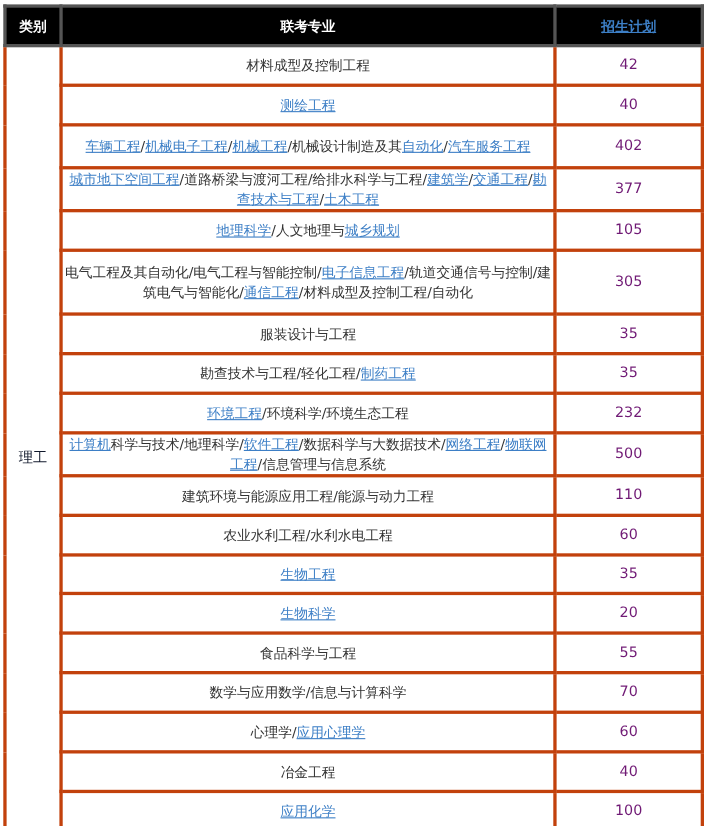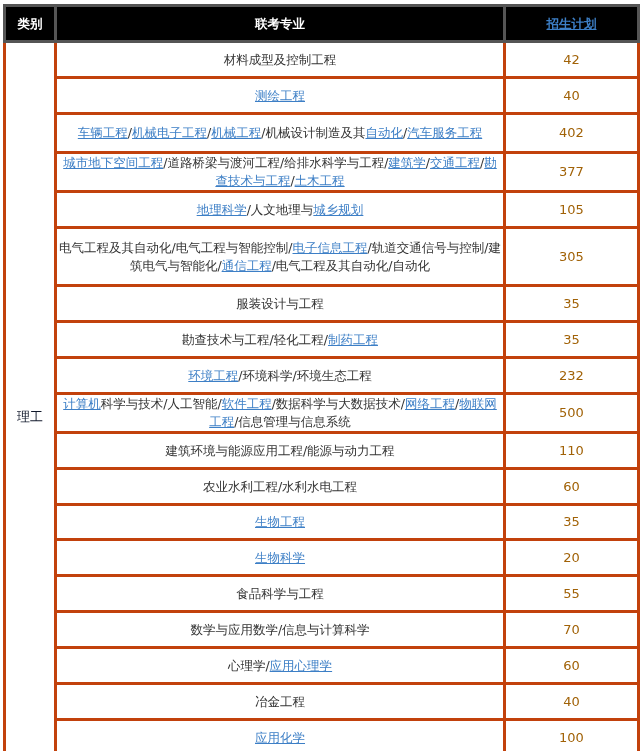--- a/index.html
+++ b/index.html
@@ -26,21 +26,21 @@
     height: 33px;
     border-color: #555;
     font-size: 12.5px;
   }
   table.plan thead th a { color: #3d7fc6; text-decoration: underline; }
   col.c1 { width: 51px; }
   col.c2 { width: 449px; }
   col.c3 { width: 134px; }
   a.lnk { color: #3d7fc6; text-decoration: underline; }
   .cat { font-size: 13px; color: #0f172a; }
-  .num { font-family: "DejaVu Sans", sans-serif; font-size: 13px; color: #a16207; }
+  .num { font-family: "DejaVu Sans", sans-serif; font-size: 13px; color: #701a75; }
 </style>
 </head>
 <body>
 
 <div class="wrap">
   <table class="plan">
     <colgroup>
         <col class="c1">
         <col class="c2">
         <col class="c3">
@@ -68,37 +68,37 @@
         </tr>
         <tr>
           <td style="height: 35px;"><a href="#" class="lnk">城市地下空间工程</a><span>/道路桥梁与渡河工程/给排水科学与工程/</span><a href="#" class="lnk">建筑学</a><span>/</span><a href="#" class="lnk">交通工程</a><span>/</span><a href="#" class="lnk">勘查技术与工程</a><span>/</span><a href="#" class="lnk">土木工程</a></td>
           <td class="num">377</td>
         </tr>
         <tr>
           <td style="height: 33px;"><a href="#" class="lnk">地理科学</a><span>/人文地理与</span><a href="#" class="lnk">城乡规划</a></td>
           <td class="num">105</td>
         </tr>
         <tr>
-          <td style="height: 55px;"><span>电气工程及其自动化/电气工程与智能控制/</span><a href="#" class="lnk">电子信息工程</a><span>/轨道交通信号与控制/建筑电气与智能化/</span><a href="#" class="lnk">通信工程</a><span>/电气工程及其自动化/自动化</span></td>
+          <td style="height: 55px;"><span>电气工程及其自动化/电气工程与智能控制/</span><a href="#" class="lnk">电子信息工程</a><span>/轨道交通信号与控制/建筑电气与智能化/</span><a href="#" class="lnk">通信工程</a><span>/材料成型及控制工程/自动化</span></td>
           <td class="num">305</td>
         </tr>
         <tr>
           <td style="height: 33px;"><span>服装设计与工程</span></td>
           <td class="num">35</td>
         </tr>
         <tr>
           <td style="height: 33px;"><span>勘查技术与工程/轻化工程/</span><a href="#" class="lnk">制药工程</a></td>
           <td class="num">35</td>
         </tr>
         <tr>
           <td style="height: 33px;"><a href="#" class="lnk">环境工程</a><span>/环境科学/环境生态工程</span></td>
           <td class="num">232</td>
         </tr>
         <tr>
-          <td style="height: 35px;"><a href="#" class="lnk">计算机</a><span>科学与技术/人工智能/</span><a href="#" class="lnk">软件工程</a><span>/数据科学与大数据技术/</span><a href="#" class="lnk">网络工程</a><span>/</span><a href="#" class="lnk">物联网工程</a><span>/信息管理与信息系统</span></td>
+          <td style="height: 35px;"><a href="#" class="lnk">计算机</a><span>科学与技术/地理科学/</span><a href="#" class="lnk">软件工程</a><span>/数据科学与大数据技术/</span><a href="#" class="lnk">网络工程</a><span>/</span><a href="#" class="lnk">物联网工程</a><span>/信息管理与信息系统</span></td>
           <td class="num">500</td>
         </tr>
         <tr>
           <td style="height: 33px;"><span>建筑环境与能源应用工程/能源与动力工程</span></td>
           <td class="num">110</td>
         </tr>
         <tr>
           <td style="height: 33px; text-align: center;"><span>农业水利工程/水利水电工程</span></td>
           <td class="num">60</td>
         </tr>

